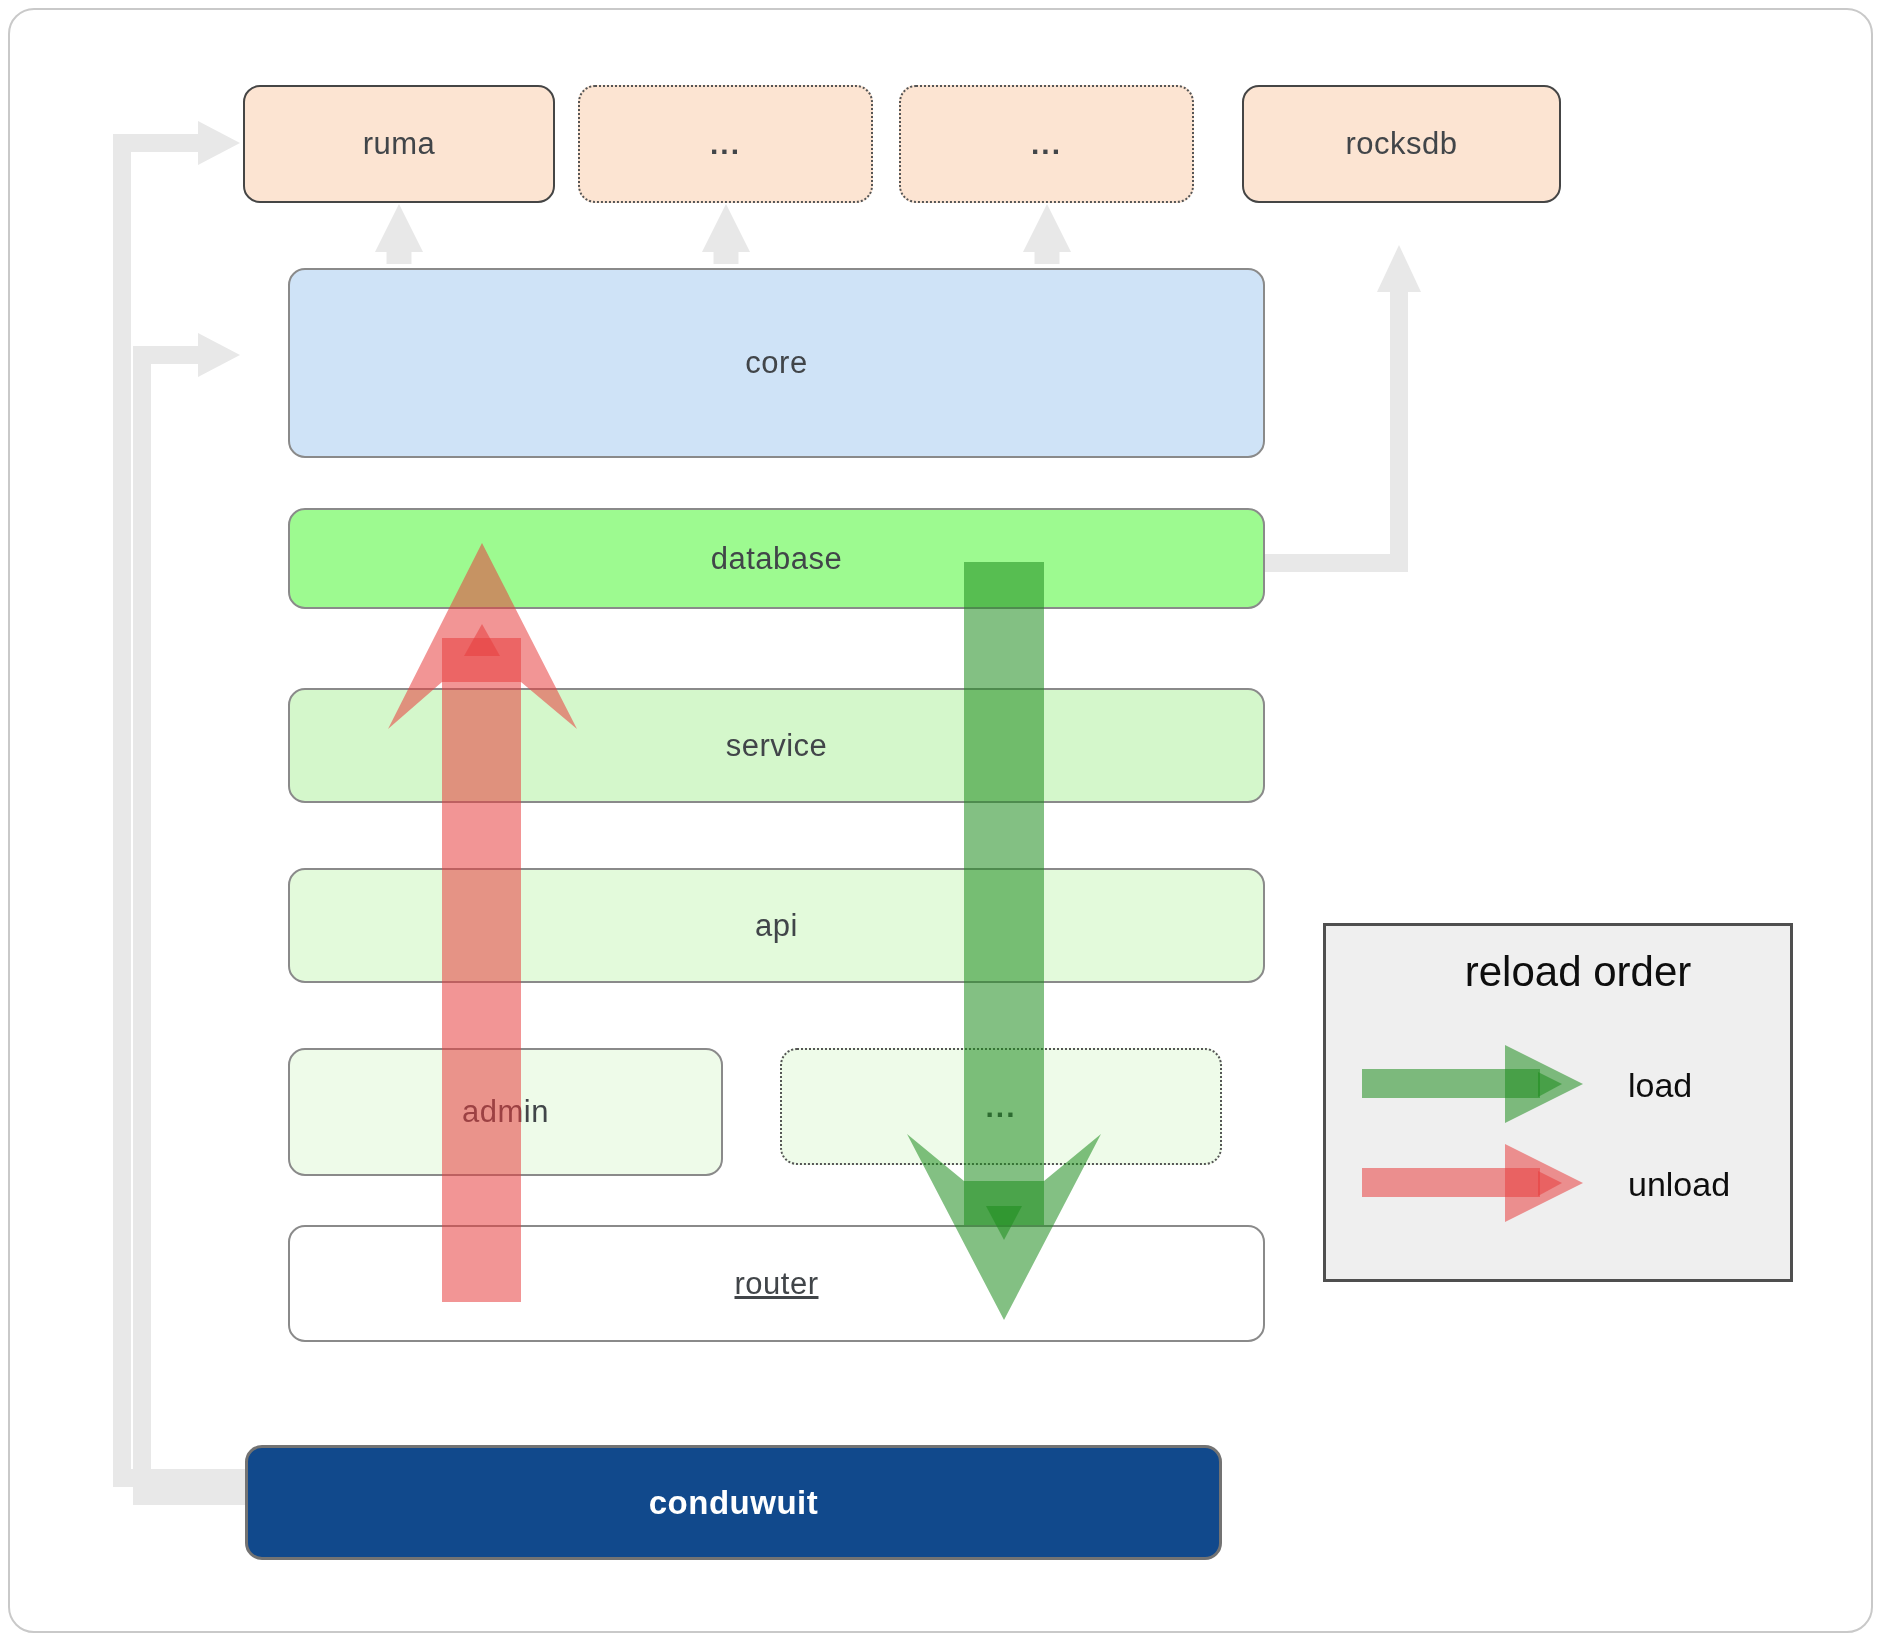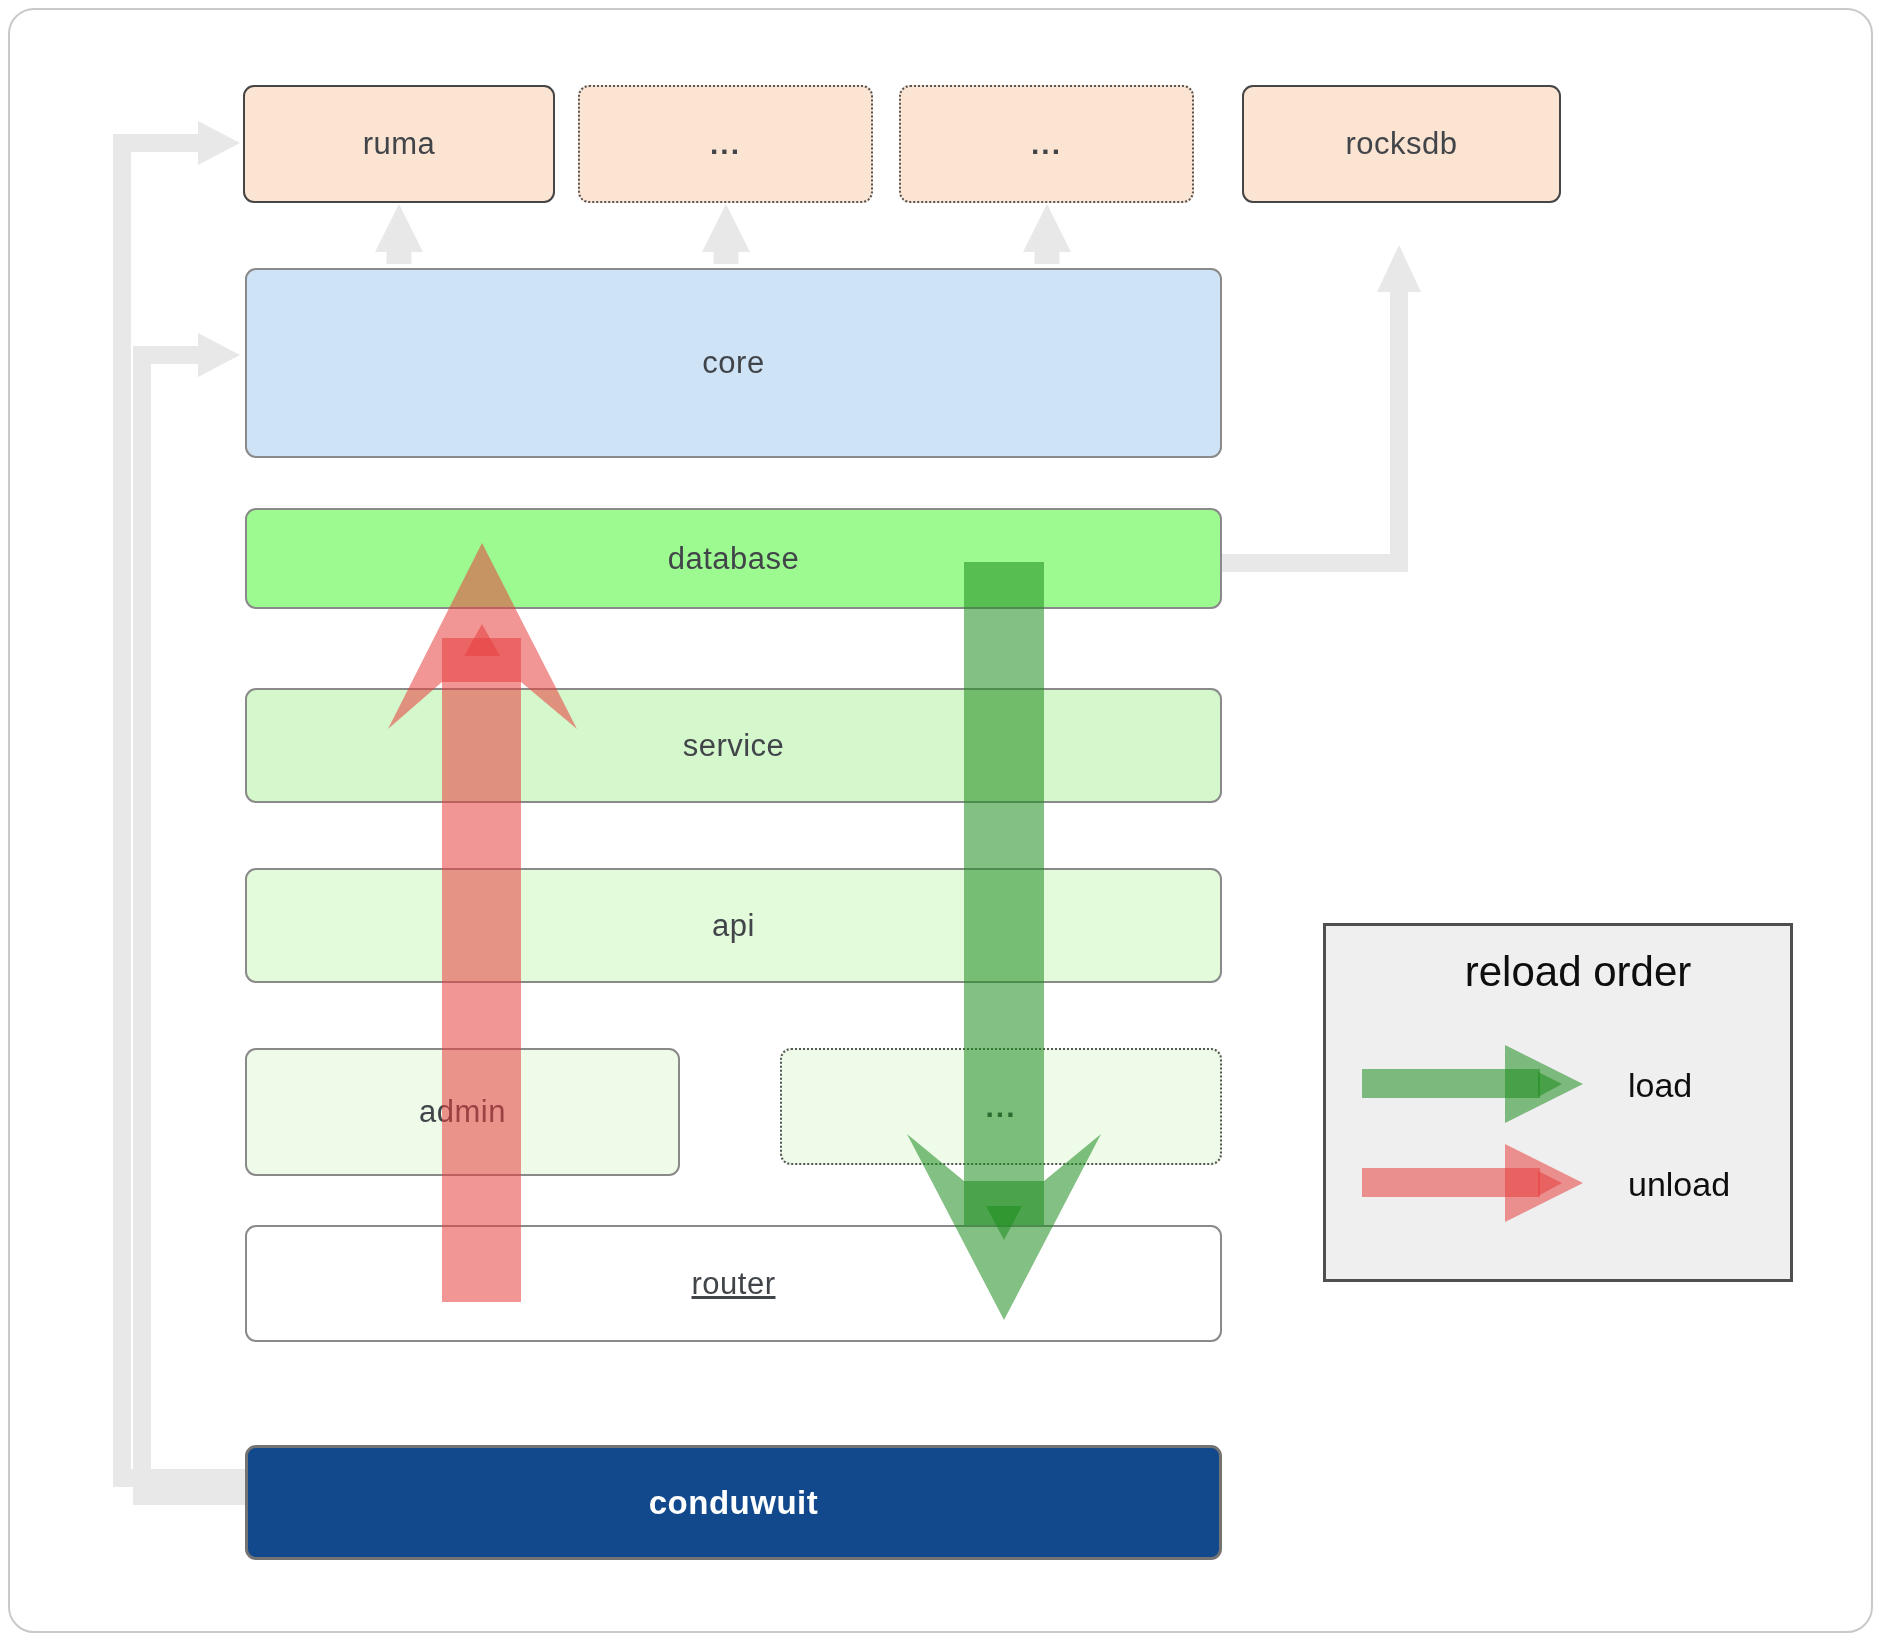--- a/index.html
+++ b/index.html
@@ -7,26 +7,26 @@
     position:relative;width:1883px;height:1643px;background:#ffffff;
     font-family:"Liberation Sans","DejaVu Sans",sans-serif;overflow:hidden;
   }
   #frame{
     position:absolute;left:8px;top:8px;width:1861px;height:1621px;
     border:2.5px solid #c9c9c9;border-radius:26px;background:#ffffff;
   }
   .layer{position:absolute;left:0;top:0;width:1883px;height:1643px;pointer-events:none;}
   .node{
     position:absolute;display:flex;align-items:center;justify-content:center;
-    border-radius:11px;font-size:31px;color:#414549;letter-spacing:.5px;
+    border-radius:17px;font-size:31px;color:#414549;letter-spacing:.5px;
     box-sizing:border-box;
   }
   .b-dark{border:2px solid #454545;}
   .b-dot{border:2px dotted #555;}
-  .b-gray{border:2px solid #8a8a8a;}
+  .b-gray{border:2px solid #8a8a8a;margin-left:43px;}
   .ellipsis{font-weight:bold;font-size:30px;letter-spacing:2px;}
   
   #n-ruma    {left:243px;top:85px;width:312px;height:118px;background:var(--c-peach);}
   #n-dots1   {left:578px;top:85px;width:295px;height:118px;background:var(--c-peach);}
   #n-dots2   {left:899px;top:85px;width:295px;height:118px;background:var(--c-peach);}
   #n-rocksdb {left:1242px;top:85px;width:319px;height:118px;background:var(--c-peach);}
   #n-core    {left:245px;top:268px;width:977px;height:190px;background:var(--c-blue);}
   #n-database{left:245px;top:508px;width:977px;height:101px;background:var(--c-green1);text-align:right;}
   #n-service {left:245px;top:688px;width:977px;height:115px;background:var(--c-green2);}
   #n-api     {left:245px;top:868px;width:977px;height:115px;background:var(--c-green3);}

